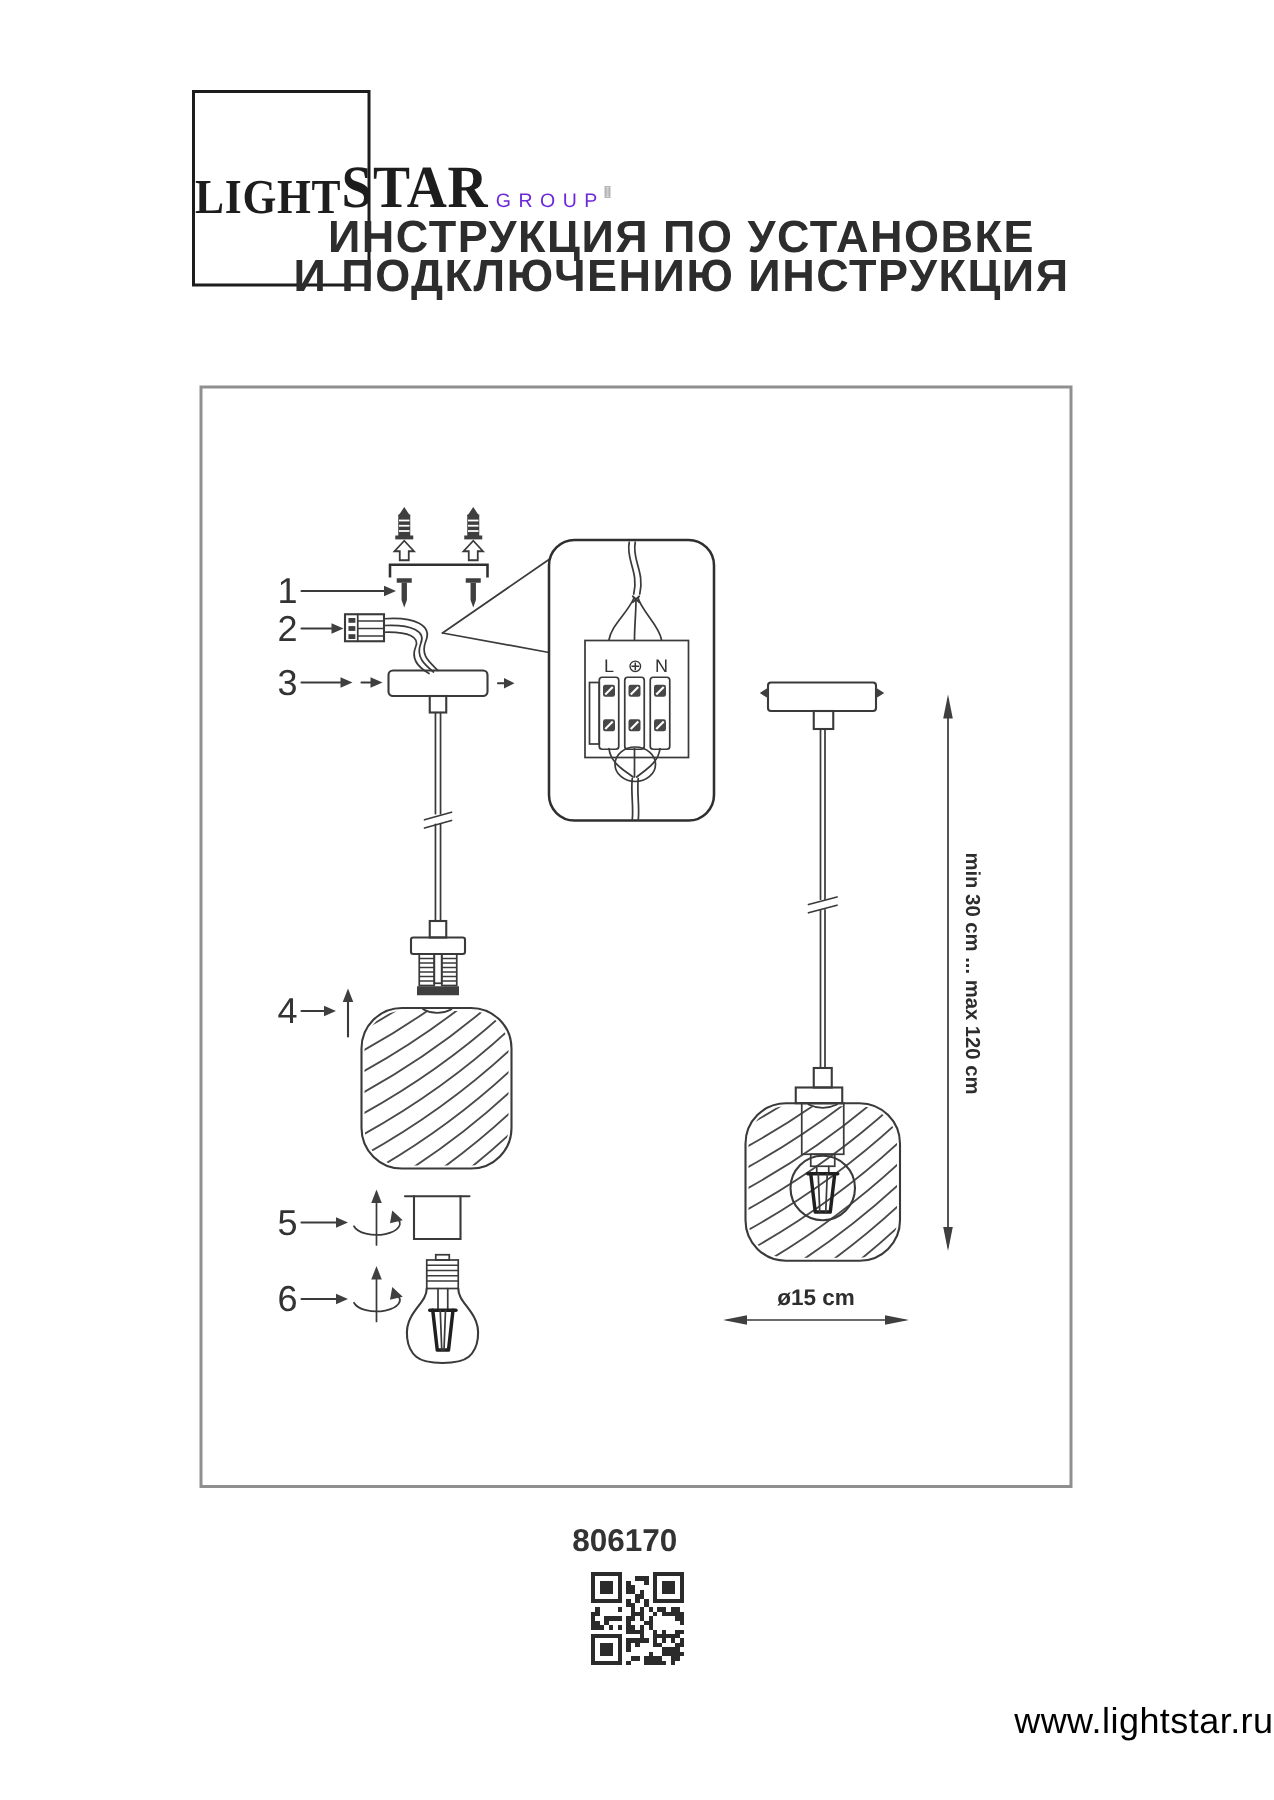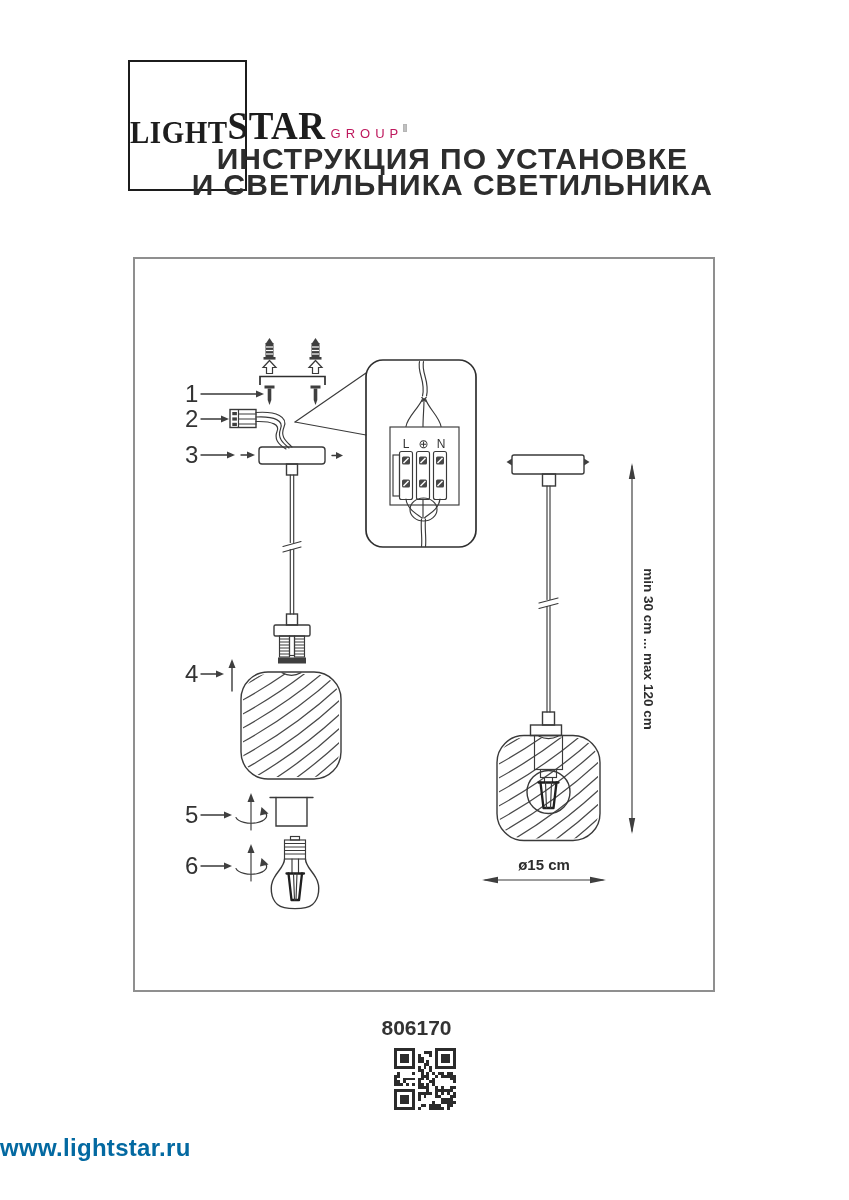--- a/index.html
+++ b/index.html
@@ -7,21 +7,21 @@
         font-family:"Liberation Sans",sans-serif;color:#2d2d2d;}
 
   
   .logo{position:absolute;left:128px;top:60px;width:119px;height:131px;
         border:2px solid #1c1c1c;box-sizing:border-box;background:#fff;
         display:flex;flex-direction:row;align-items:center;}
   .logo-w1{margin-top:13px;font-family:"Liberation Serif",serif;font-weight:bold;
            font-size:29px;line-height:26px;letter-spacing:.5px;color:#1d1d1d;transform:scaleY(1.12);}
   .logo-w2{font-family:"Liberation Serif",serif;font-weight:bold;
            font-size:37px;line-height:34px;letter-spacing:.5px;color:#1d1d1d;transform:scaleY(1.08);}
-  .logo-w3{margin-top:16px;font-size:13px;letter-spacing:5px;color:#be185d;
+  .logo-w3{margin-top:16px;font-size:13px;letter-spacing:5px;color:#6d28d9;
            font-weight:400;text-indent:5px;text-align:center;}
   .flag{margin-top:5px;width:86px;height:8px;display:flex;border:1px solid #b5b5b5;box-sizing:border-box;}
   .flag span{display:block;height:100%;}
   .flag .g{width:34%;}
   .flag .w{width:32%;background:#fff;border-left:1px solid #c0c0c0;border-right:1px solid #c0c0c0;box-sizing:border-box;}
   .flag .r{width:34%;}
 
   
   .hdr{position:absolute;right:136px;top:55px;text-align:right;}
   .hdr .l1{font-size:23px;font-weight:bold;line-height:29px;letter-spacing:.3px;}
@@ -41,42 +41,42 @@
   text.lbl{font-family:"Liberation Sans",sans-serif;font-size:24px;fill:#333;}
   text.term{font-family:"Liberation Sans",sans-serif;font-size:12px;fill:#333;}
   text.dim{font-family:"Liberation Sans",sans-serif;font-size:13.5px;font-weight:600;fill:#2d2d2d;}
   text.dim2{font-family:"Liberation Sans",sans-serif;font-size:15px;font-weight:600;fill:#2d2d2d;}
   .cage{stroke:#1f1f1f;fill:none;stroke-width:2.3;stroke-linecap:round;}
 
   
   .fart{position:absolute;left:0;right:16px;top:1016px;text-align:center;
         font-size:21px;font-weight:600;color:#333;}
   .qrwrap{position:absolute;left:394px;top:1048px;}
-  .site{position:absolute;left:0;right:0;top:1134px;text-align:left;
-        font-size:24px;font-weight:bold;color:#0369a1;letter-spacing:.3px;}
+  .site{position:absolute;left:0;right:0;top:1134px;text-align:right;
+        font-size:24px;font-weight:normal;color:#000000;letter-spacing:.3px;}
 </style>
 </head>
 <body>
 
 <div id="page">
 
   <div class="logo">
     <div class="logo-w1">LIGHT</div>
     <div class="logo-w2">STAR</div>
     <div class="logo-w3">GROUP</div>
     <div class="flag">
       <span class="g" style="background: rgb(69, 163, 62);"></span>
       <span class="w"></span>
       <span class="r" style="background: rgb(212, 43, 39);"></span>
     </div>
   </div>
 
   <div class="instr">
     <div>ИНСТРУКЦИЯ ПО УСТАНОВКЕ</div>
-    <div>И СВЕТИЛЬНИКА СВЕТИЛЬНИКА</div>
+    <div>И ПОДКЛЮЧЕНИЮ ИНСТРУКЦИЯ</div>
   </div>
 
   <div class="dbox">
     <svg width="578" height="731" viewBox="0 0 578 731">
       <defs>
         <clipPath id="clipL">
             <rect x="108" y="415" width="96" height="103" rx="25"></rect>
           </clipPath>
         <clipPath id="clipR">
             <rect x="364" y="478.5" width="99" height="101" rx="25"></rect>

